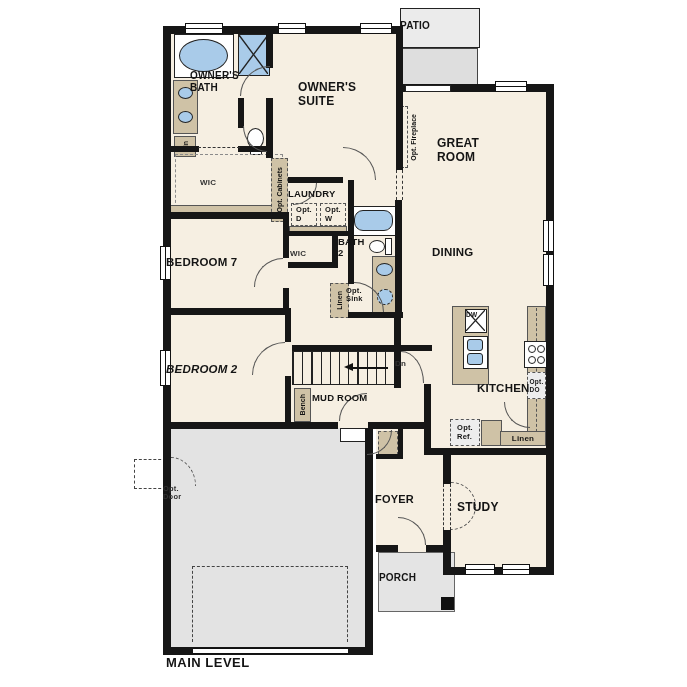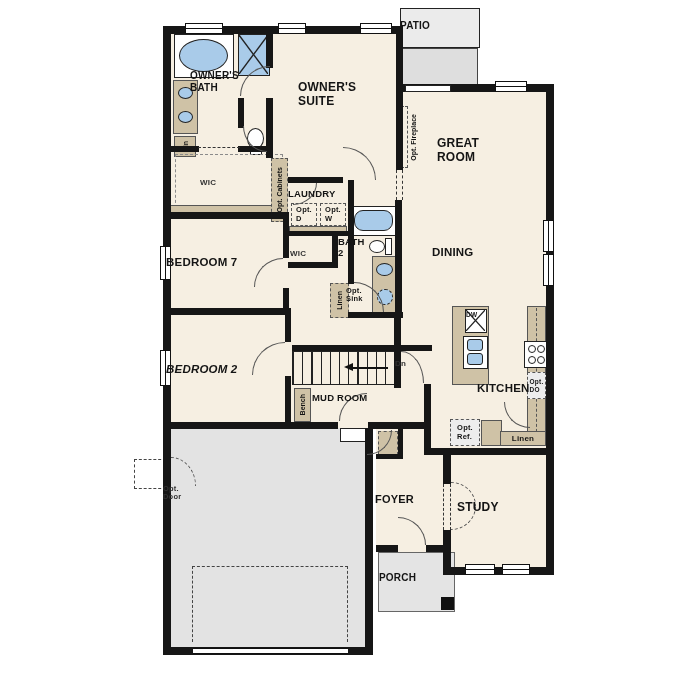--- a/index.html
+++ b/index.html
@@ -227,20 +227,21 @@
 2</div>
   <div class="lbl sm" style="left:290px;top:249px;width:42px;color:#333;">WIC</div>
   <div class="lbl" style="left:432px;top:246px;width:70px;">DINING</div>
   <div class="lbl" style="left:166px;top:256px;width:134px;">BEDROOM 7</div>
   <div class="lbl" style="left:166px;top:363px;width:122px;font-style:italic;">BEDROOM 2</div>
   <div class="lbl md" style="left:312px;top:392px;width:100px;">MUD ROOM</div>
   <div class="lbl" style="left:477px;top:382px;width:70px;">KITCHEN</div>
   <div class="lbl" style="left:375px;top:493px;width:70px;font-size:11px;">FOYER</div>
   <div class="lbl" style="left:457px;top:500px;width:80px;font-size:12px;">STUDY</div>
   <div class="lbl" style="left:379px;top:572px;width:70px;font-size:10px;">PORCH</div>
+  <div class="lbl" style="left:166px;top:655px;width:140px;font-size:13px;text-align:left;letter-spacing:.5px;">MAIN LEVEL</div>
 
   <div class="lbl sm" style="left:395px;top:359px;width:18px;color:#333;">Dn</div>
   <div class="lbl xs" style="left:346px;top:287px;width:28px;">Opt.
 Sink</div>
   <div class="lbl xs" style="left:163px;top:485px;width:40px;text-align:left;color:#333;">Opt.
 Door</div>
 
 </div>
 
 </body></html>

